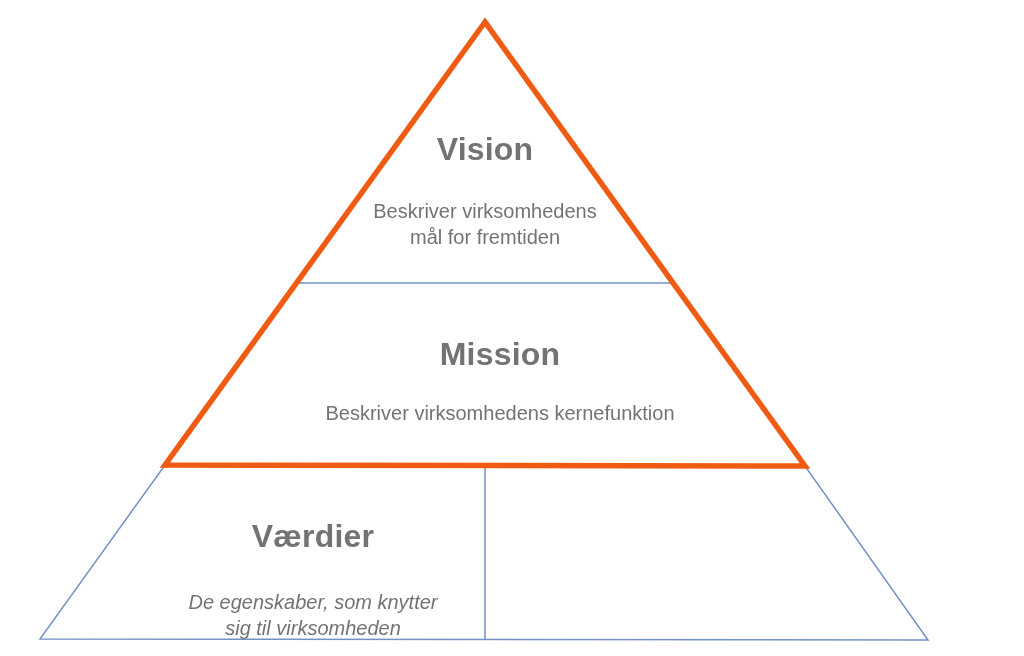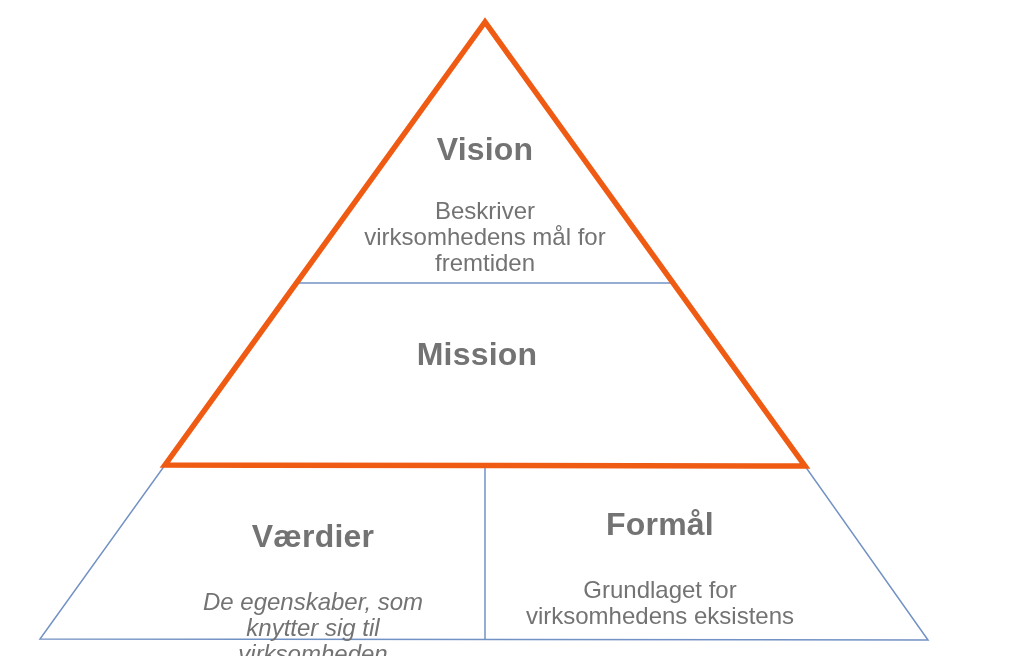--- a/index.html
+++ b/index.html
@@ -27,27 +27,27 @@
     position: absolute;
     text-align: center;
   }
   .section .title {
     font-size: 32px;
     font-weight: bold;
     line-height: 38px;
     letter-spacing: 0.2px;
   }
   .section .desc {
-    font-size: 24px;
+    font-size: 20px;
     line-height: 26px;
     text-align: center;
   }
   .section-vision  { left: 355px; top: 130px; width: 260px; }
   .section-vision .desc  { margin-top: 30px; }
-  .section-mission { left: 227px; top: 335px; width: 500px; }
+  .section-mission { left: 250px; top: 335px; width: 500px; }
   .section-mission .desc { margin-top: 27px; }
   .section-vaerdier { left: 183px; top: 517px; width: 260px; }
   .section-vaerdier .desc { margin-top: 34px; font-style: italic; }
   .section-formaal { left: 510px; top: 505px; width: 300px; }
   .section-formaal .desc { margin-top: 34px; }
 </style>
 </head>
 <body>
 
 <div class="canvas">
@@ -63,25 +63,22 @@
     <polygon points="485,22 165,465 805,466" fill="none" stroke-width="5.5" stroke-linejoin="miter" stroke="#EF5B13"></polygon>
   </svg>
 
   <div class="section section-vision">
     <div class="title">Vision</div>
     <div class="desc">Beskriver virksomhedens mål for fremtiden</div>
   </div>
 
   <div class="section section-mission">
     <div class="title">Mission</div>
+    <div class="desc">Beskriver virksomhedens kernefunktion</div>
   </div>
 
   <div class="section section-vaerdier">
     <div class="title">Værdier</div>
     <div class="desc">De egenskaber, som knytter sig til virksomheden</div>
   </div>
 
-  <div class="section section-formaal">
-    <div class="title">Formål</div>
-    <div class="desc">Grundlaget for virksomhedens eksistens</div>
-  </div>
 
 </div>
 
 </body></html>

